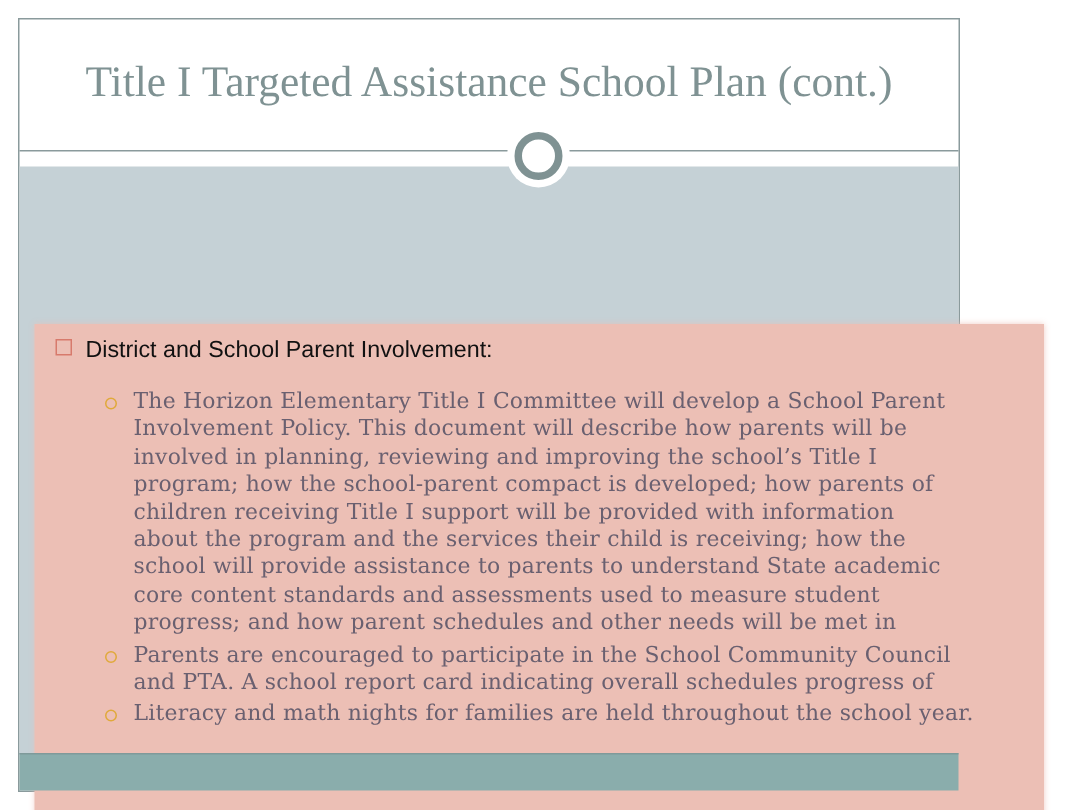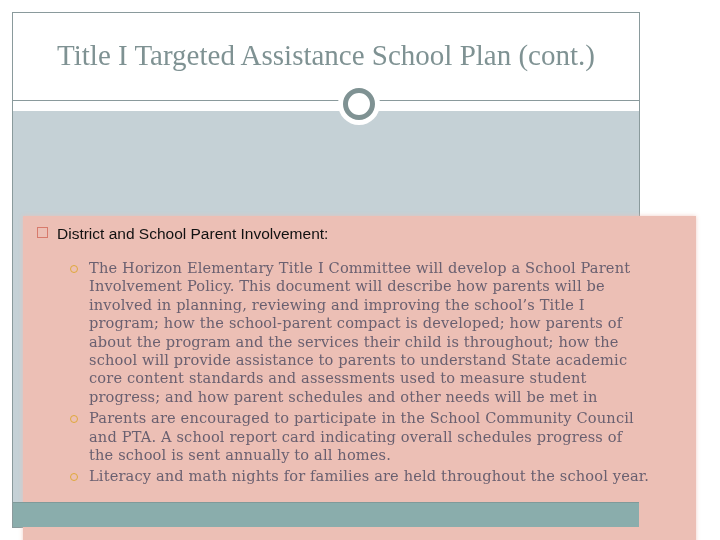--- a/index.html
+++ b/index.html
@@ -70,32 +70,32 @@
         <span class="sq"></span><span>District and School Parent Involvement:</span>
       </div>
       <ul class="list">
         <li class="item">
           <span class="circ"></span>
           <div class="txt">
             <span class="line">The Horizon Elementary Title I Committee will develop a School Parent</span>
             <span class="line">Involvement Policy.  This document will describe how parents will be</span>
             <span class="line">involved in planning, reviewing and improving the school’s Title I</span>
             <span class="line">program; how the school-parent compact is developed; how parents of</span>
-            <span class="line">about the program and the services their child is throughout; how the</span>
+            <span class="line">children receiving Title I support will be provided with information</span>
+            <span class="line">about the program and the services their child is receiving; how the</span>
             <span class="line">school will provide assistance to parents to understand State academic</span>
             <span class="line">core content standards and assessments used to measure student</span>
             <span class="line">progress; and how parent schedules and other needs will be met in</span>
           </div>
         </li>
         <li class="item">
           <span class="circ"></span>
           <div class="txt">
             <span class="line">Parents are encouraged to participate in the School Community Council</span>
             <span class="line">and PTA.  A school report card indicating overall schedules progress of</span>
-            <span class="line">the school is sent annually to all homes.</span>
           </div>
         </li>
         <li class="item">
           <span class="circ"></span>
           <div class="txt">
             <span class="line">Literacy and math nights for families are held throughout the school year.</span>
           </div>
         </li>
       </ul>
     </div>

